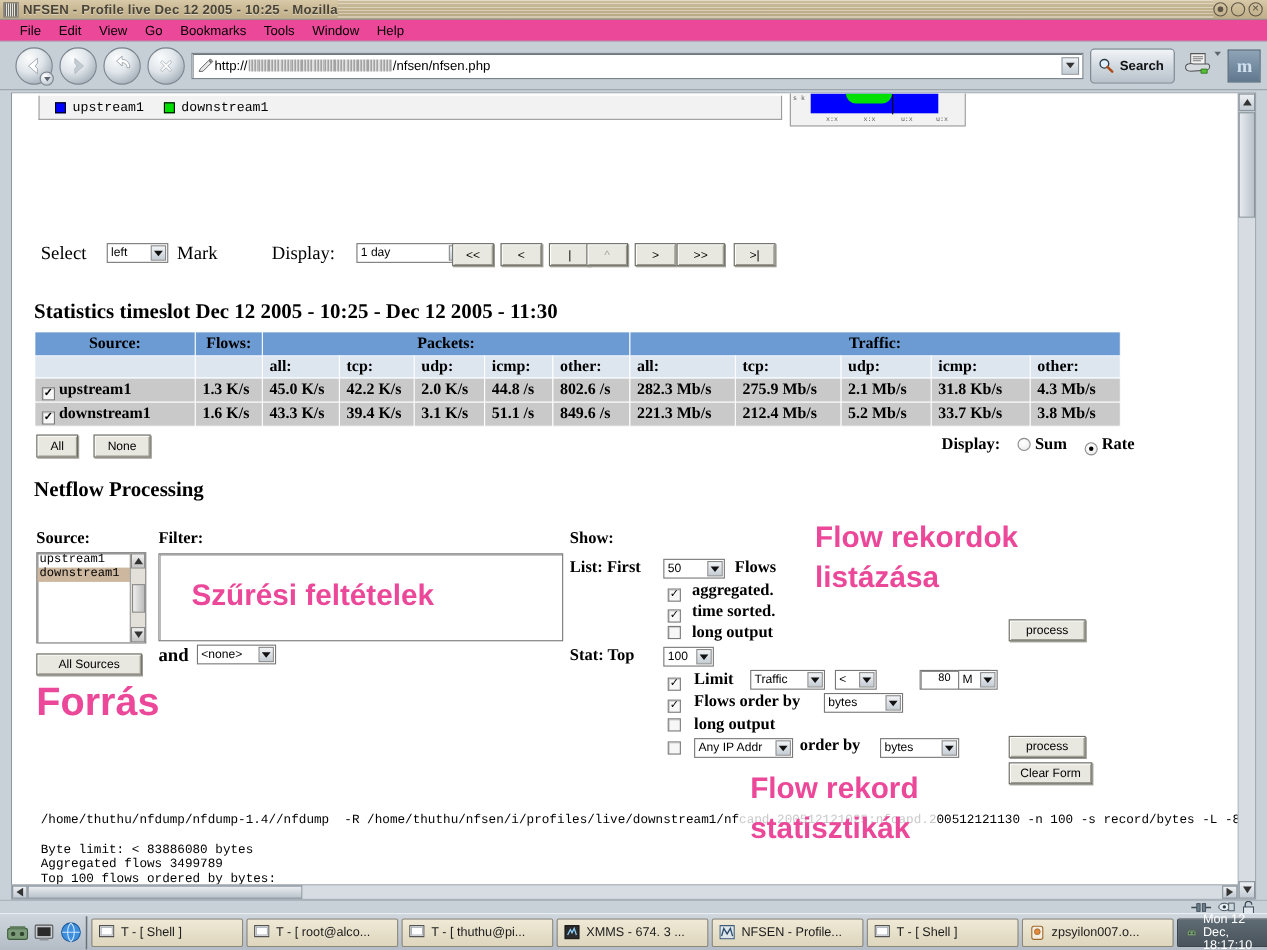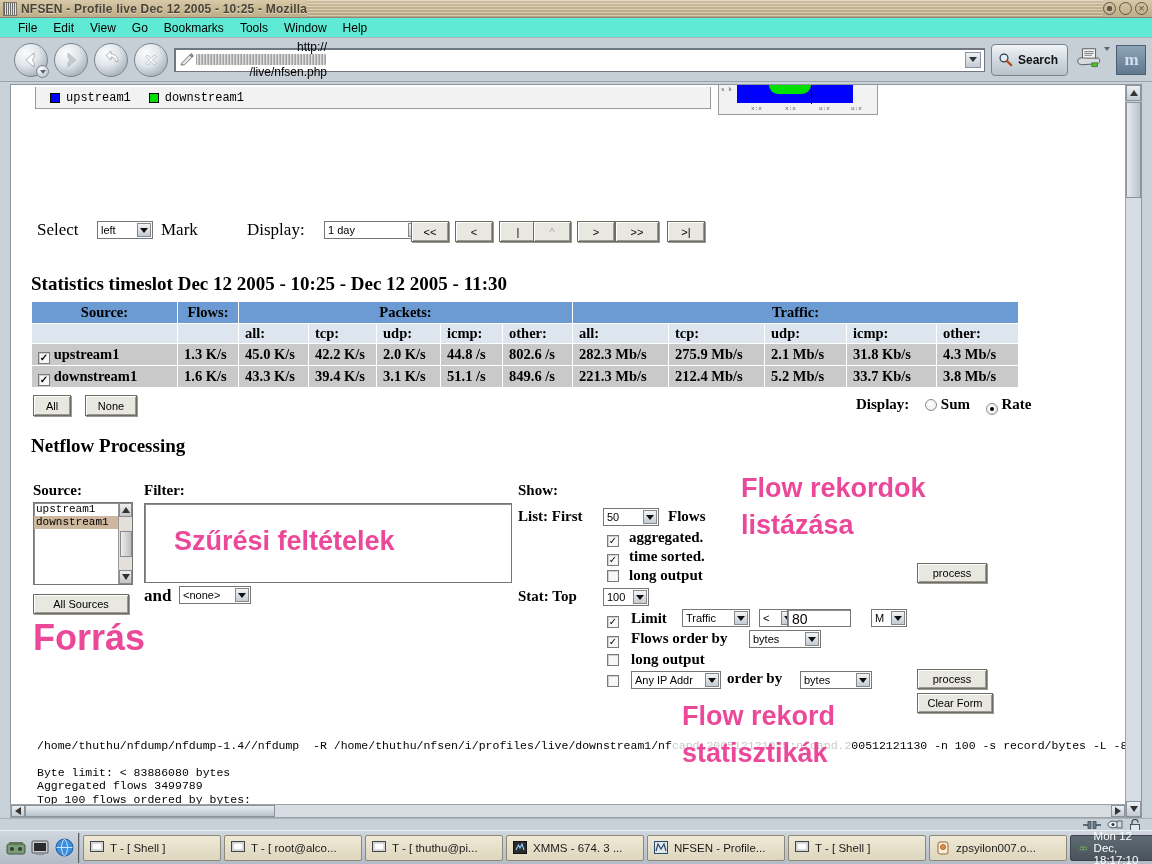--- a/index.html
+++ b/index.html
@@ -37,21 +37,21 @@
     display:flex;align-items:center;justify-content:center;
     font-size:10px;color:#5e5648;line-height:1;
   }
   #titlebar .tb-btn.dot{border:none;}
   #titlebar .tb-btn.dot::after{content:"";width:5px;height:5px;border-radius:50%;
     background:#5e5648;box-shadow:0 0 0 1.5px #5e5648 inset;}
   #titlebar .tb-btn.dot{border:1.5px solid #5e5648;}
 
   
   #menubar{
-    height:20px;background:#5eead4;display:flex;align-items:center;
+    height:20px;background:#ec4899;display:flex;align-items:center;
     padding-left:18px;gap:16px;border-bottom:1px solid #aab2ba;
   }
   #menubar .mi{font-size:12px;color:#000;cursor:default;}
 
   
   #navbar{
     height:44px;background:#c6ced6;display:flex;align-items:center;
     padding:0 6px 0 14px;gap:6px;border-bottom:1px solid #9aa2aa;
   }
   .navbtn{
@@ -69,21 +69,21 @@
     border:1px solid #7b858e;display:flex;align-items:center;justify-content:center;
   }
   .mini::after{content:"";border-left:3px solid transparent;border-right:3px solid transparent;
     border-top:4px solid #5d666e;margin-top:1px;}
   #urlbar{
     flex:1;height:24px;background:#fff;border:2px inset #9aa2aa;
     display:flex;align-items:center;padding:0 4px;position:relative;
     border:1px solid #6f7880; box-shadow: inset 1px 1px 0 #6f7880, inset -1px -1px 0 #fff;
   }
   #urlbar .pen{width:16px;height:16px;flex:0 0 auto;}
-  #urlbar .urltext{font-size:12px;color:#000;white-space:nowrap;display:flex;align-items:flex-end;flex-direction:column;}
+  #urlbar .urltext{font-size:12px;color:#000;white-space:nowrap;display:flex;align-items:center;}
   .blurpatch{
     display:inline-block;height:11px;margin:0 1px;vertical-align:-1px;
     background:repeating-linear-gradient(90deg,#9a9a9a 0 1px,#dcdcdc 1px 2px,#b4b4b4 2px 3px);
     filter:blur(0.6px);opacity:.9;border-radius:1px;
   }
   #urlbar .drop{
     position:absolute;right:3px;top:3px;width:16px;height:16px;
     background:linear-gradient(180deg,#eef2f5,#c3ccd4);border:1px solid #8b949c;
     display:flex;align-items:center;justify-content:center;
   }
@@ -321,21 +321,21 @@
     </div>
 
     <div id="urlbar">
       <svg class="pen" viewBox="0 0 16 16">
         <path d="M2 13 L3.2 10.5 L10.6 3.1 L12.9 5.4 L5.5 12.8 Z" fill="#e7e7e7" stroke="#555" stroke-width="0.8"></path>
         <path d="M11 2.7 L12.2 1.5 L14.5 3.8 L13.3 5 Z" fill="#9a9a9a" stroke="#555" stroke-width="0.7"></path>
       </svg>
       <span class="urltext">
         <span>http://</span>
           <span class="blurpatch" style="width:130px"></span>
-          <span>/live/nfsen.php</span>
+          <span>/nfsen/nfsen.php</span>
       </span>
       <span class="drop"></span>
     </div>
 
     <div id="searchbtn">
       <svg width="15" height="15" viewBox="0 0 16 16">
         <circle cx="6.4" cy="6.4" r="4.2" fill="#dff0fb" stroke="#2a3a45" stroke-width="1.3"></circle>
         <path d="M9.3 9.3 L14 14" stroke="#b04a16" stroke-width="2.4" stroke-linecap="round"></path>
       </svg>
       <span>Search</span>
@@ -548,21 +548,21 @@
           <span class="flabel" style="position:relative;left:8px;top:0">Limit</span>
         </span>
         <span class="selbox" style="position:absolute;left:671px;top:524px;width:68px">
           <span>Traffic</span>
             <span class="arrow"></span>
         </span>
         <span class="selbox" style="position:absolute;left:748px;top:524px;width:38px">
           <span>&lt;</span>
             <span class="arrow"></span>
         </span>
-        <span style="position:absolute;left:776px;top:524px;width:64px;height:18px;background:#fff;border:1px solid #767676;box-shadow:inset 1px 1px 0 #8d8d8d;font-family:'Liberation Sans',sans-serif;font-size:14px;padding:1px 4px;display:inline-block">80</span>
+        <span style="position:absolute;left:825px;top:524px;width:64px;height:18px;background:#fff;border:1px solid #767676;box-shadow:inset 1px 1px 0 #8d8d8d;font-family:'Liberation Sans',sans-serif;font-size:10px;padding:1px 16px;display:inline-block">80</span>
         <span class="selbox" style="position:absolute;left:860px;top:524px;width:36px">
           <span>M</span>
             <span class="arrow"></span>
         </span>
 
         <span style="position:absolute;left:596px;top:544px">
           <span class="cbx on"></span>
           <span class="flabel" style="position:relative;left:8px;top:0">Flows order by</span>
         </span>
         <span class="selbox" style="position:absolute;left:738px;top:545px;width:72px">

